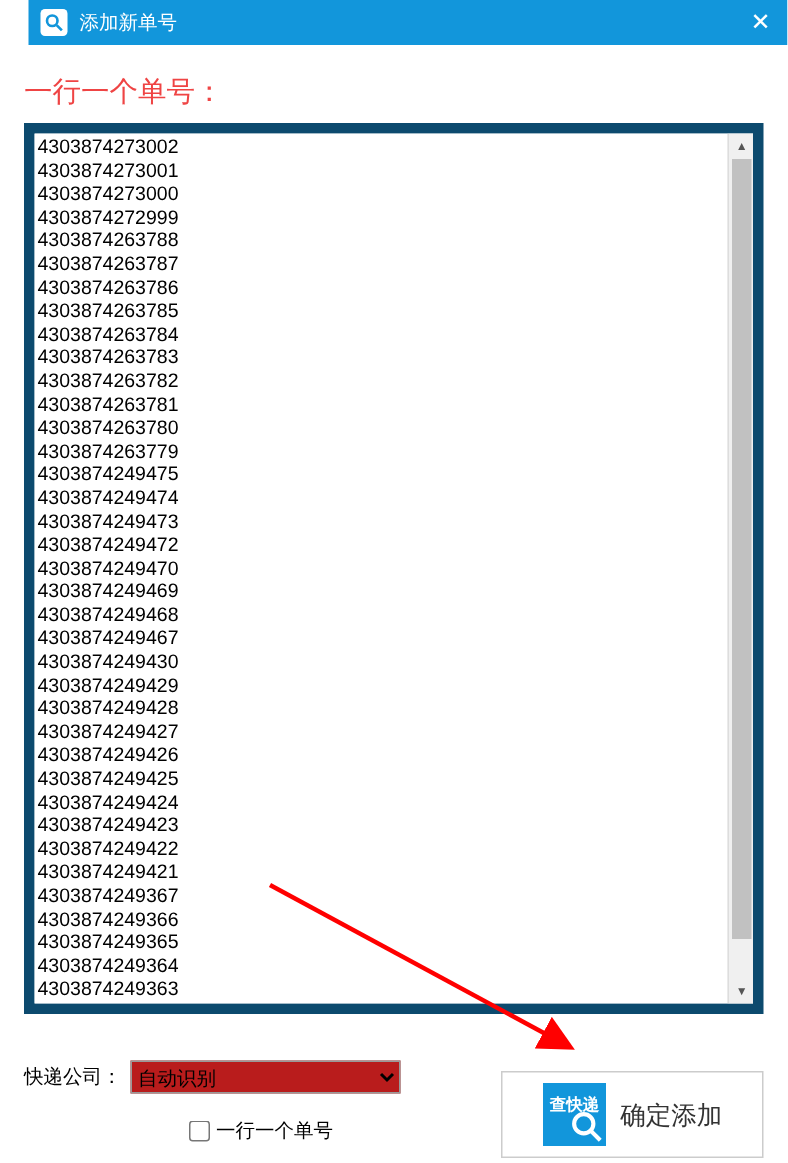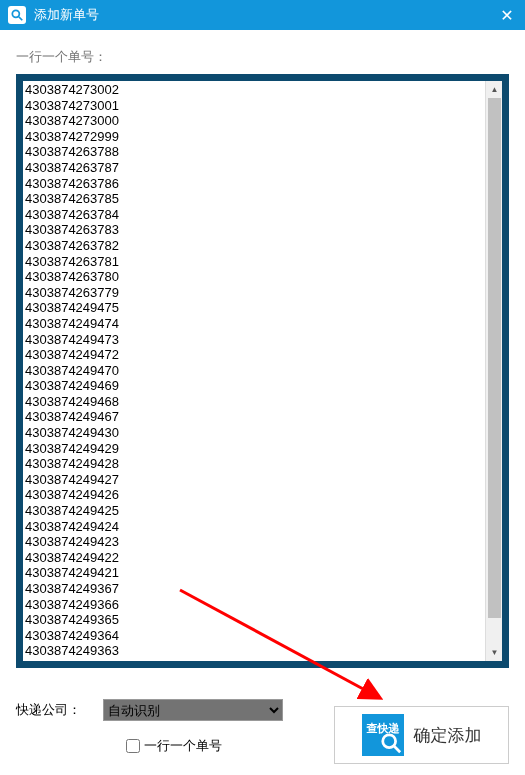--- a/index.html
+++ b/index.html
@@ -12,20 +12,21 @@
       overflow: hidden;
       position: relative;
     }
     .titlebar {
       background: #1296db;
       color: #fff;
       height: 30px;
       display: flex;
       align-items: center;
       padding: 0 8px;
+      margin-left: 19px;
     }
     .titlebar .app-icon {
       width: 18px;
       height: 18px;
       background: #fff;
       border-radius: 3px;
       margin-right: 8px;
       display: flex;
       align-items: center;
       justify-content: center;
@@ -36,22 +37,22 @@
       font-size: 16px;
       cursor: pointer;
       width: 20px;
       text-align: center;
     }
     .content {
       padding: 18px 16px 12px 16px;
     }
     .label-row {
       margin-bottom: 8px;
-      font-size: 13px;
-      color: #737373;
+      font-size: 19px;
+      color: #ef4444;
     }
     .textarea-wrap {
       position: relative;
       border: 7px solid #0c4a6e;
       height: 594px;
       overflow: hidden;
     }
     .textarea-wrap textarea {
       border: none;
       outline: none;
@@ -111,22 +112,21 @@
     }
     .company-row label {
       font-size: 13px;
       margin-right: 6px;
     }
     .company-row select {
       width: 180px;
       height: 22px;
       font-size: 13px;
       border: 1px solid #999;
-      background: #737373;
-      margin-left: 16px;
+      background: #b91c1c;
     }
     .filter-row {
       display: flex;
       align-items: center;
       margin-left: 110px;
     }
     .filter-row input[type="checkbox"] {
       width: 14px;
       height: 14px;
       margin-right: 4px;

